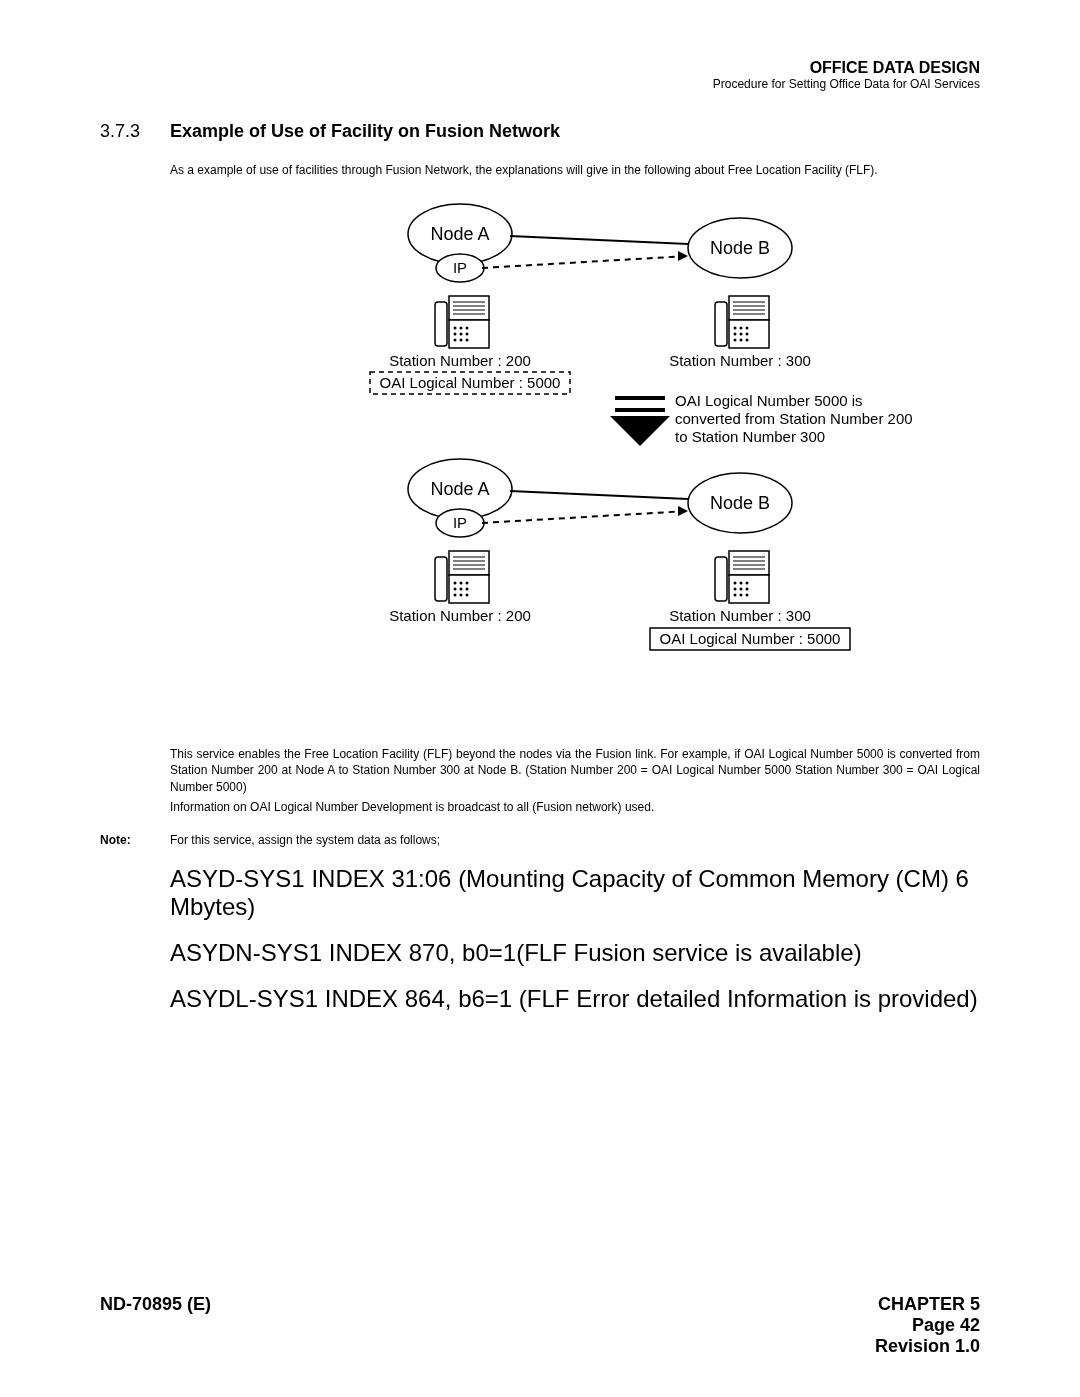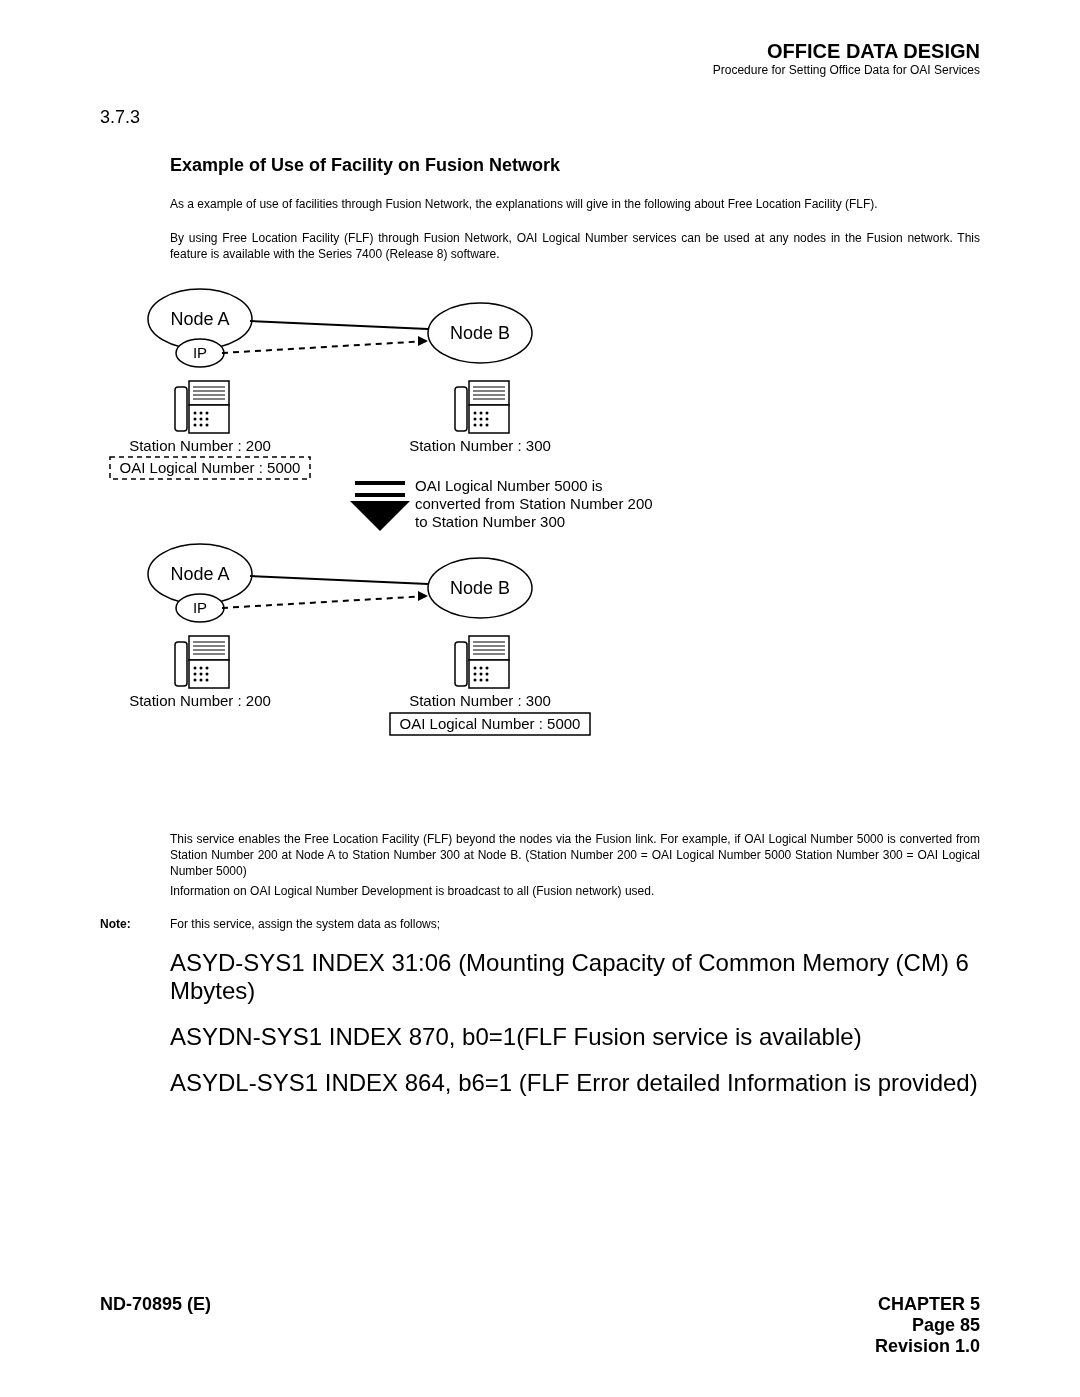--- a/index.html
+++ b/index.html
@@ -16,50 +16,50 @@
     position: relative;
     box-sizing: border-box;
     padding: 40px 100px 40px 100px;
   }
   .header {
     text-align: right;
     margin-bottom: 30px;
   }
   .header-title {
     font-weight: bold;
-    font-size: 20px;
+    font-size: 16px;
+    margin-top: 19px;
   }
   .header-sub {
     font-size: 12px;
   }
   .section-row {
     display: flex;
     margin-bottom: 20px;
   }
   .section-number {
     font-weight: normal;
     font-size: 18px;
     width: 70px;
     flex-shrink: 0;
   }
   .section-title {
     font-weight: bold;
     font-size: 18px;
-    margin-top: 48px;
   }
   .body-text {
     margin-left: 70px;
     font-size: 12px;
     line-height: 1.35;
     text-align: justify;
     margin-bottom: 18px;
   }
   .diagram-wrap {
     display: flex;
-    justify-content: flex-start;
+    justify-content: flex-end;
     margin: 10px 0 30px 0;
   }
   .note-row {
     display: flex;
     font-size: 12px;
     margin-bottom: 18px;
   }
   .note-label {
     font-weight: bold;
     width: 70px;
@@ -102,21 +102,20 @@
     <div class="header-title">OFFICE DATA DESIGN</div>
     <div class="header-sub">Procedure for Setting Office Data for OAI Services</div>
   </div>
 
   <div class="section-row">
     <div class="section-number">3.7.3</div>
     <div class="section-title">Example of Use of Facility on Fusion Network</div>
   </div>
 
   <div class="body-text">As a example of use of facilities through Fusion Network, the explanations will give in the following about Free Location Facility (FLF).</div>
-  <div class="body-text">By using Free Location Facility (FLF) through Fusion Network, OAI Logical Number services can be used at any nodes in the Fusion network. This feature is available with the Series 7400 (Release 8) software.</div>
 
   <div class="diagram-wrap">
     <svg width="620" height="520" viewBox="0 0 620 520">
 
       <ellipse cx="100" cy="38" rx="52" ry="30" fill="none" stroke="#000" stroke-width="1.5"></ellipse>
       <text x="100" y="44" text-anchor="middle" font-size="18">Node A</text>
 
       <ellipse cx="100" cy="72" rx="24" ry="14" fill="white" stroke="#000" stroke-width="1.5"></ellipse>
       <text x="100" y="77" text-anchor="middle" font-size="15">IP</text>
 
@@ -244,17 +243,17 @@
   </div>
 
   <div class="data-line">ASYD-SYS1 INDEX 31:06 (Mounting Capacity of Common Memory (CM) 6 Mbytes)</div>
   <div class="data-line">ASYDN-SYS1 INDEX 870, b0=1(FLF Fusion service is available)</div>
   <div class="data-line">ASYDL-SYS1 INDEX 864, b6=1 (FLF Error detailed Information is provided)</div>
 
   <div class="footer">
     <div class="footer-center">ND-70895 (E)</div>
     <div class="footer-right">
       <div>CHAPTER 5</div>
-      <div>Page 85</div>
+      <div>Page 42</div>
       <div>Revision 1.0</div>
     </div>
   </div>
 </div>
 
 </body></html>

